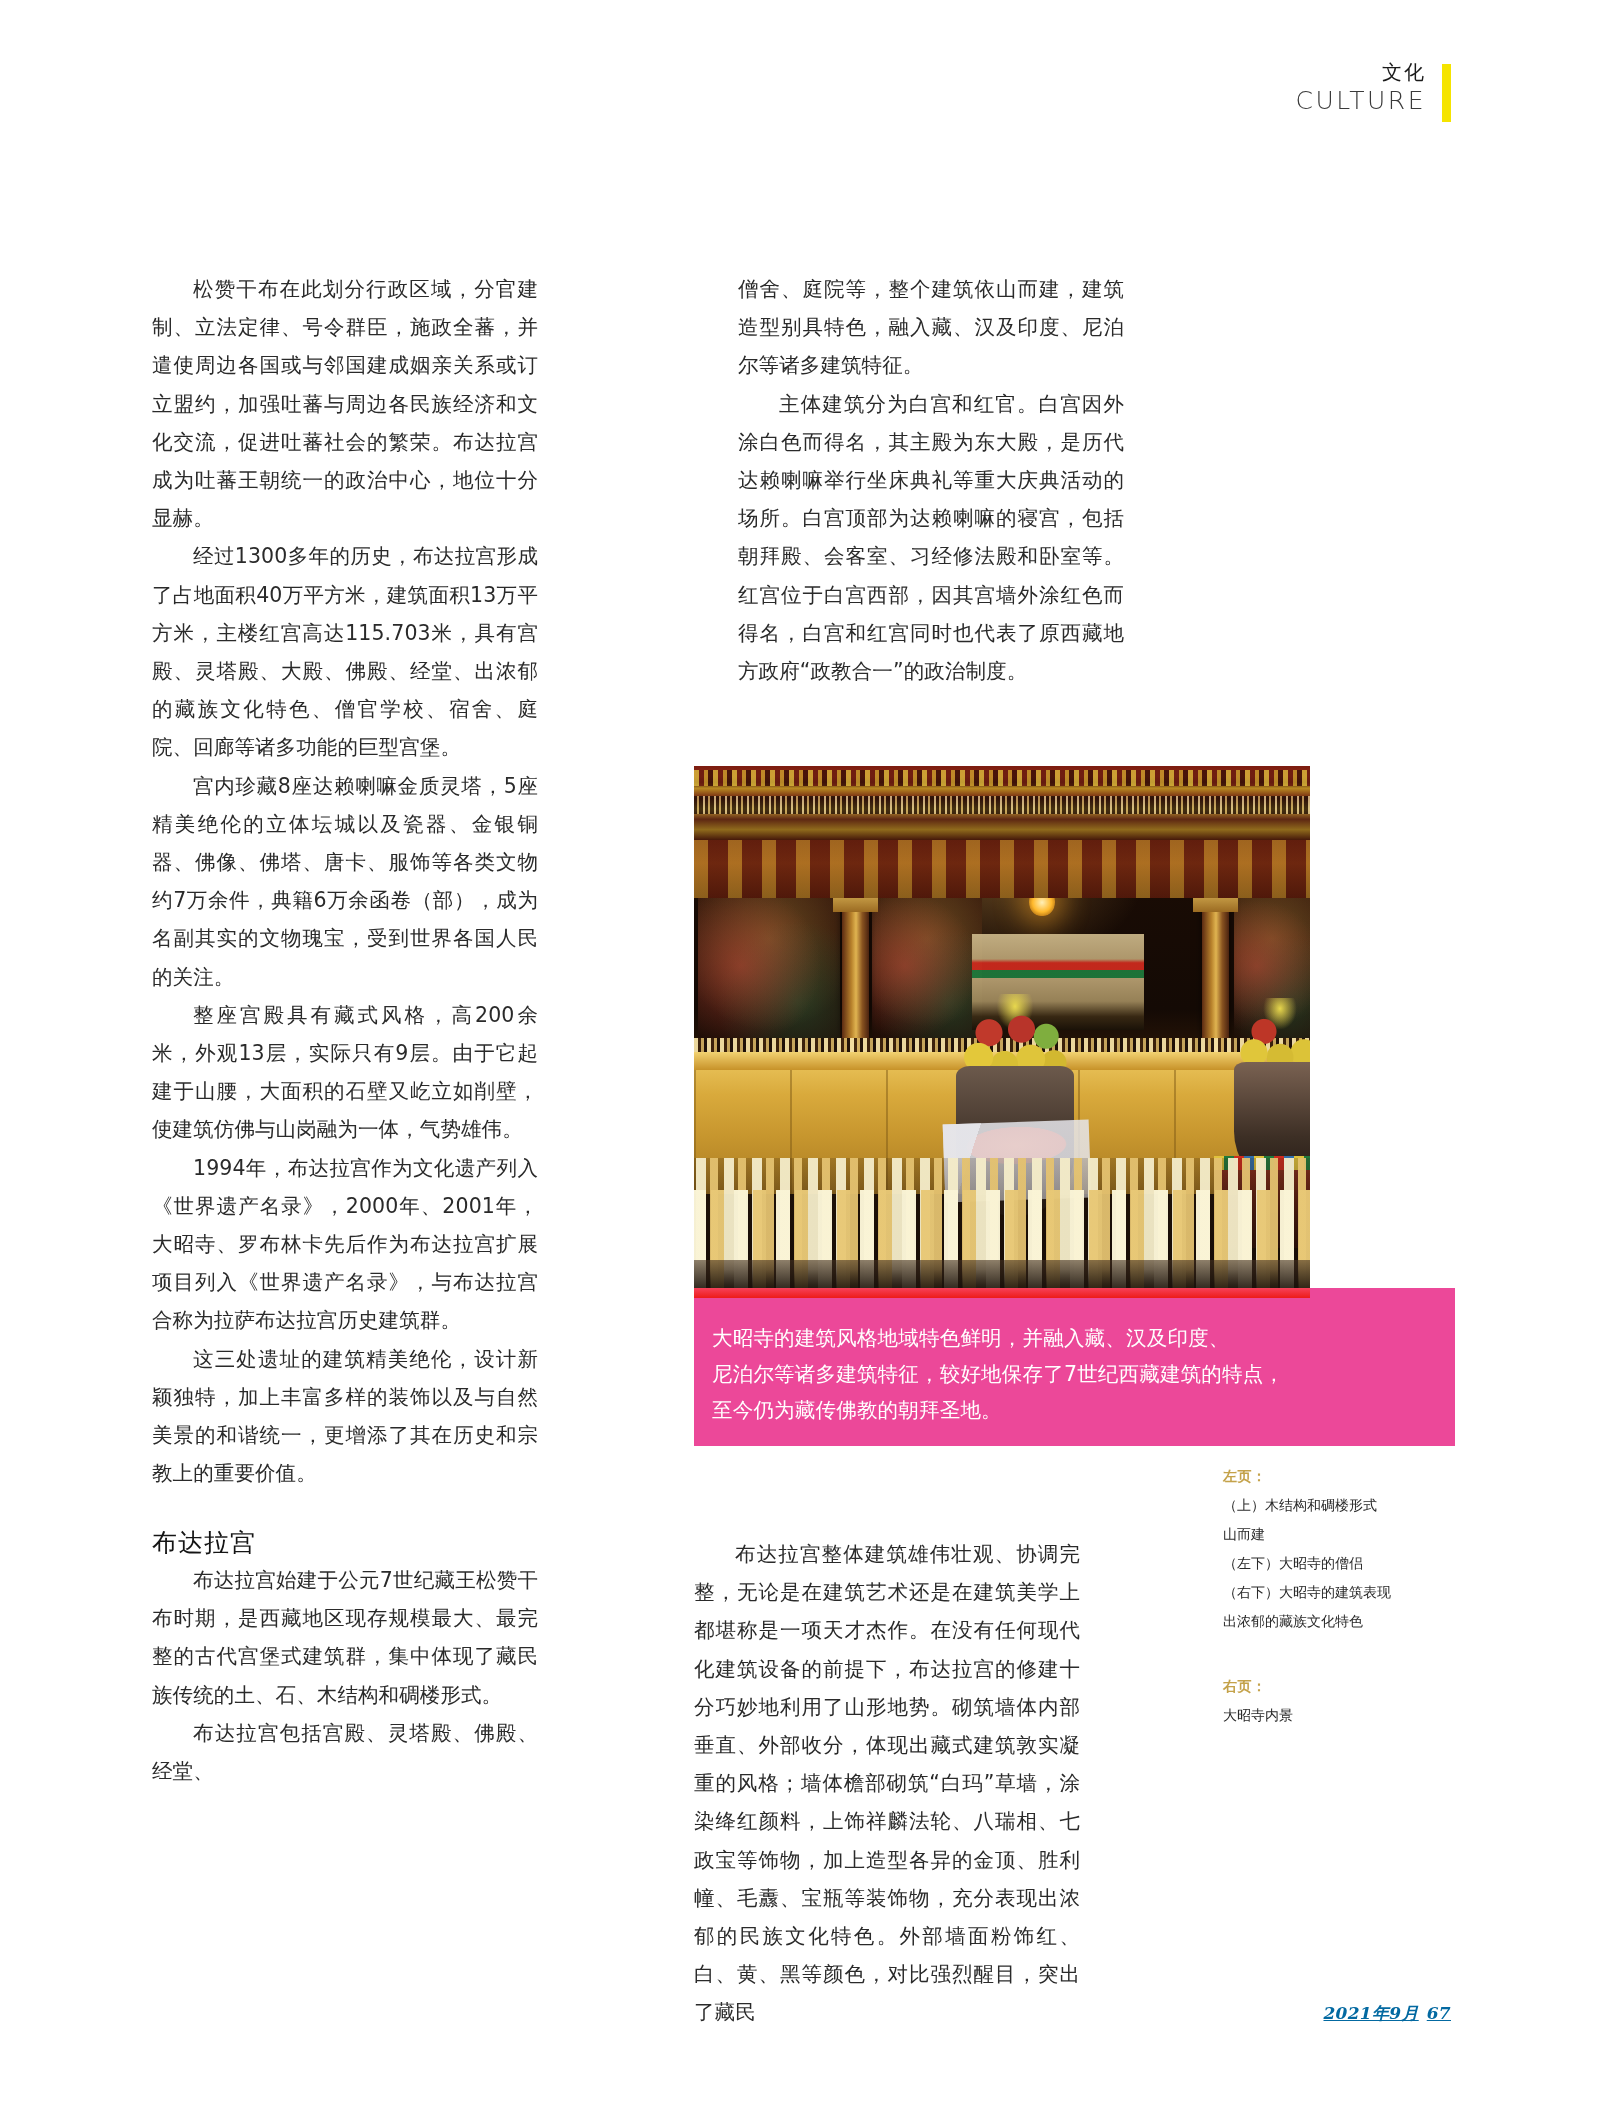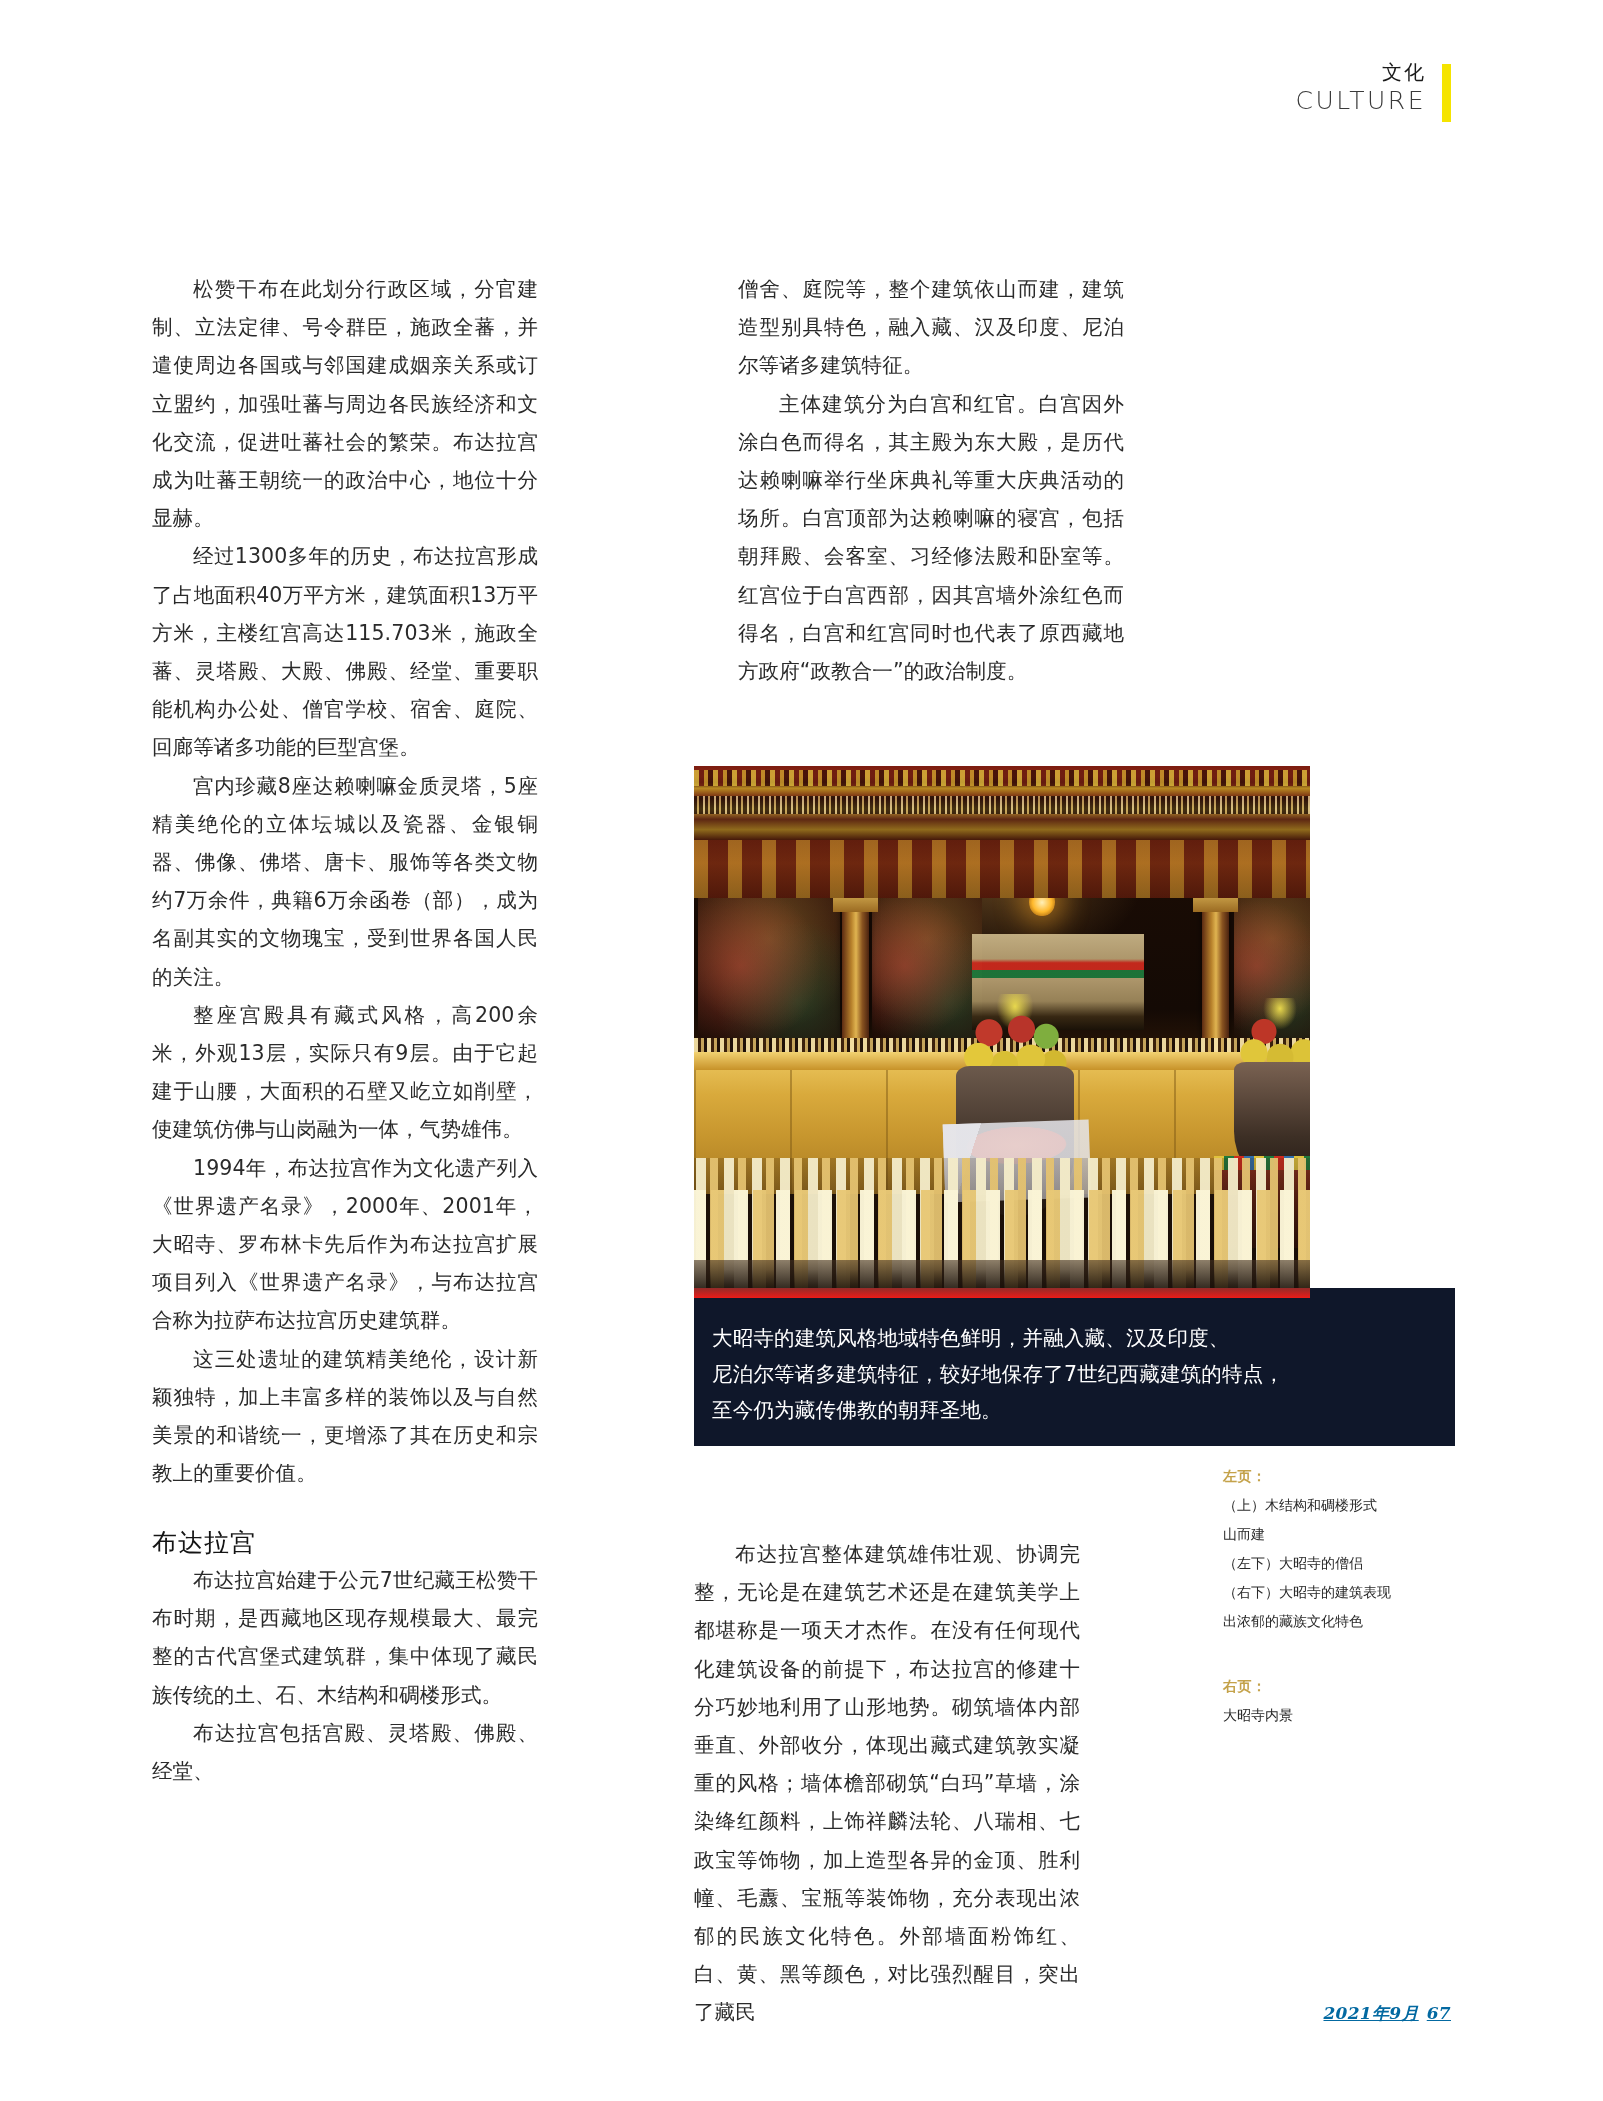--- a/index.html
+++ b/index.html
@@ -333,21 +333,21 @@
     background: linear-gradient(180deg, rgba(70,50,34,.6), rgba(22,14,8,.95));
   }
 
   
   .red-box {
     position: absolute;
     left: 694px;
     top: 1288px;
     width: 761px;
     height: 158px;
-    background: #0f172a;
+    background: #ec4899;
   }
   .red-box .overlay-img {
     position: absolute;
     left: 0; top: 0;
     width: 616px; height: 10px;
     background: linear-gradient(180deg, rgba(255,60,40,.55), rgba(237,27,24,1));
   }
   .red-caption {
     position: absolute;
     left: 18px;
@@ -405,21 +405,21 @@
   <div class="header">
     <div class="header-texts">
       <span class="header-cn">文化</span>
       <span class="header-en">CULTURE</span>
     </div>
     <div class="header-bar"></div>
   </div>
 
   <div class="col" id="col1">
     <p>松赞干布在此划分行政区域，分官建制、立法定律、号令群臣，施政全蕃，并遣使周边各国或与邻国建成姻亲关系或订立盟约，加强吐蕃与周边各民族经济和文化交流，促进吐蕃社会的繁荣。布达拉宫成为吐蕃王朝统一的政治中心，地位十分显赫。</p>
-    <p>经过1300多年的历史，布达拉宫形成了占地面积40万平方米，建筑面积13万平方米，主楼红宫高达115.703米，施政全蕃、灵塔殿、大殿、佛殿、经堂、重要职能机构办公处、僧官学校、宿舍、庭院、回廊等诸多功能的巨型宫堡。</p>
+    <p>经过1300多年的历史，布达拉宫形成了占地面积40万平方米，建筑面积13万平方米，主楼红宫高达115.703米，具有宫殿、灵塔殿、大殿、佛殿、经堂、出浓郁的藏族文化特色、僧官学校、宿舍、庭院、回廊等诸多功能的巨型宫堡。</p>
     <p>宫内珍藏8座达赖喇嘛金质灵塔，5座精美绝伦的立体坛城以及瓷器、金银铜器、佛像、佛塔、唐卡、服饰等各类文物约7万余件，典籍6万余函卷（部），成为名副其实的文物瑰宝，受到世界各国人民的关注。</p>
     <p>整座宫殿具有藏式风格，高200余米，外观13层，实际只有9层。由于它起建于山腰，大面积的石壁又屹立如削壁，使建筑仿佛与山岗融为一体，气势雄伟。</p>
     <p>1994年，布达拉宫作为文化遗产列入《世界遗产名录》，2000年、2001年，大昭寺、罗布林卡先后作为布达拉宫扩展项目列入《世界遗产名录》，与布达拉宫合称为拉萨布达拉宫历史建筑群。</p>
     <p>这三处遗址的建筑精美绝伦，设计新颖独特，加上丰富多样的装饰以及与自然美景的和谐统一，更增添了其在历史和宗教上的重要价值。</p>
     <div class="subhead">布达拉宫</div>
     <p>布达拉宫始建于公元7世纪藏王松赞干布时期，是西藏地区现存规模最大、最完整的古代宫堡式建筑群，集中体现了藏民族传统的土、石、木结构和碉楼形式。</p>
     <p>布达拉宫包括宫殿、灵塔殿、佛殿、经堂、</p>
   </div>
 
   <div class="col" id="col2-top">

